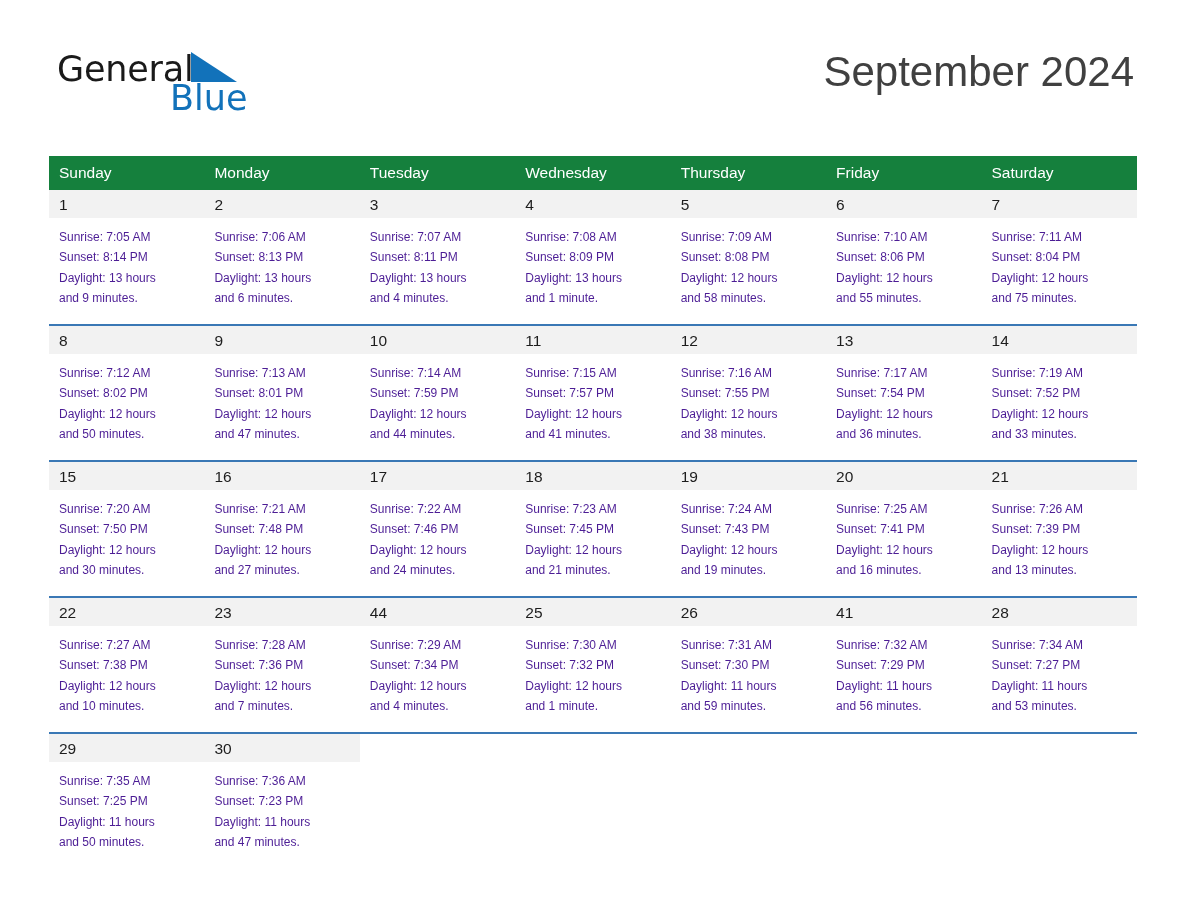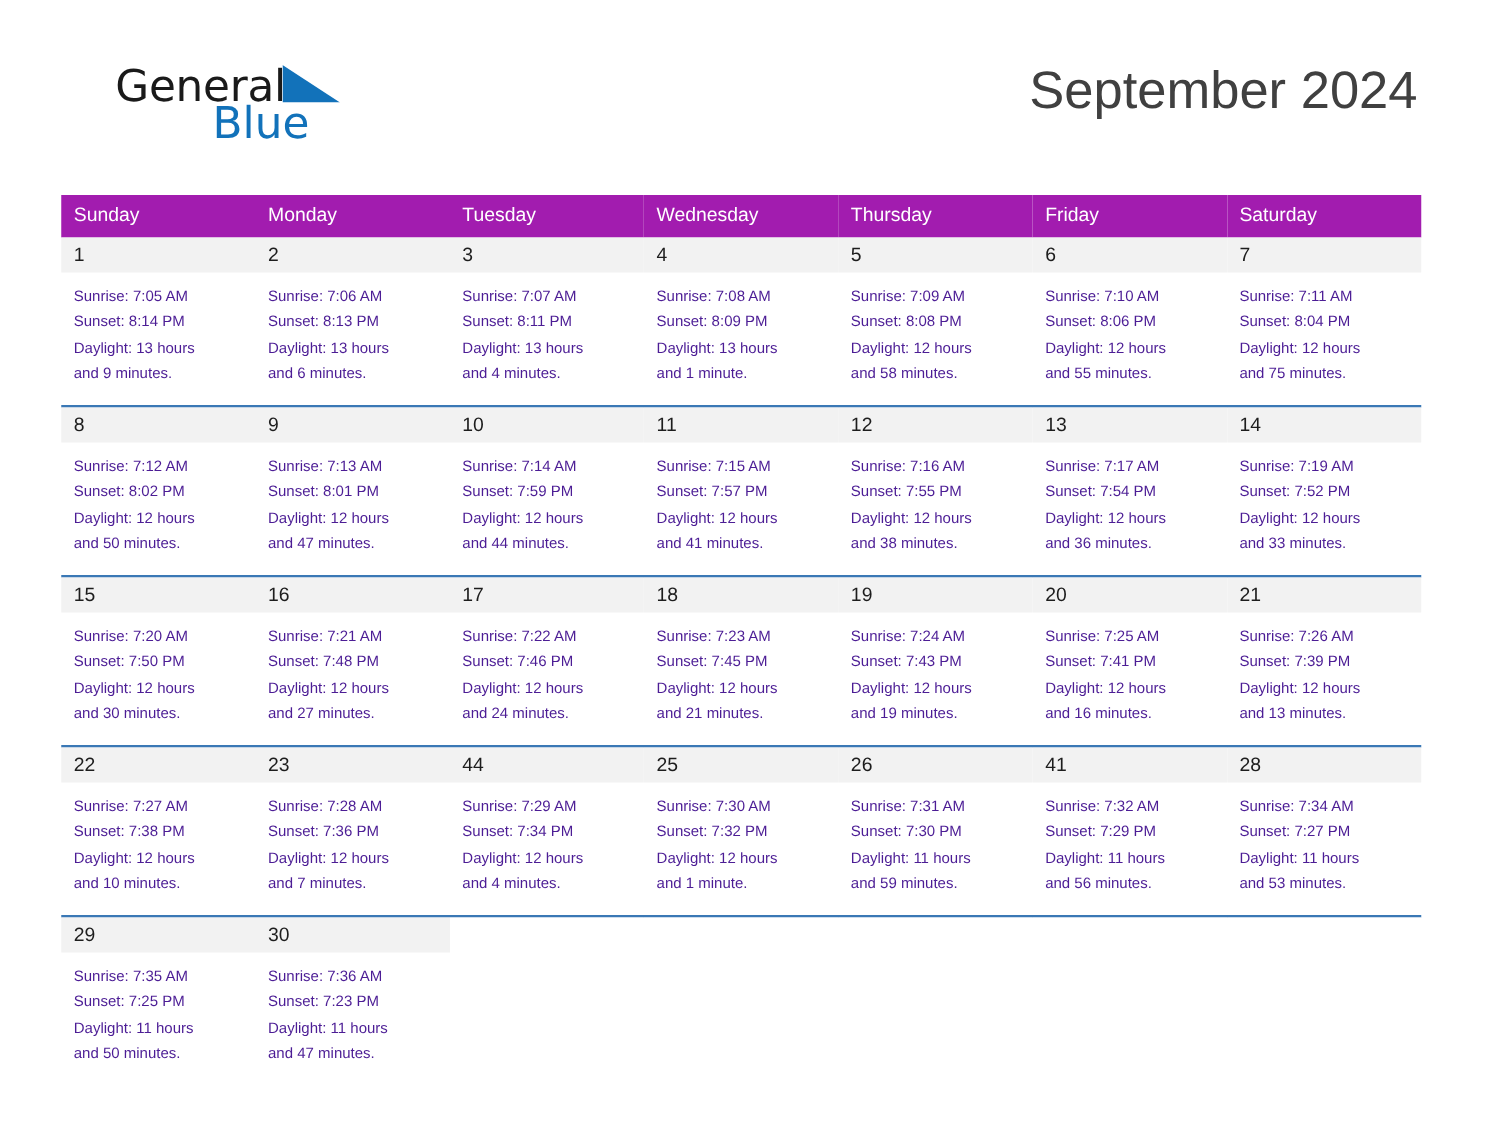--- a/index.html
+++ b/index.html
@@ -37,21 +37,20 @@
     user-select: none;
   }
   .logo-row1 {
     position: relative;
     display: block;
     font-size: 35px;
     color: #1a1a1a;
     letter-spacing: -0.2px;
     font-family: "DejaVu Sans", sans-serif;
     font-weight: 400;
-    text-align: center;
   }
   .logo-tri {
     display: inline-block;
     vertical-align: -1px;
     margin-left: -3px;
   }
   .logo-row2 {
     display: block;
     font-size: 35px;
     color: #1272ba;
@@ -85,21 +84,21 @@
   
   .calendar {
     position: absolute;
     left: 49px;
     top: 156px;
     width: 1088px;
     border-collapse: collapse;
     table-layout: fixed;
   }
   .cal-header {
-    background: #a21caf;
+    background: #15803d;
   }
   .cal-header th {
     color: #ffffff;
     font-size: 15.5px;
     font-weight: 400;
     text-align: left;
     padding: 8px 0 9px 10px;
     border: 0;
     line-height: 1.1;
   }

